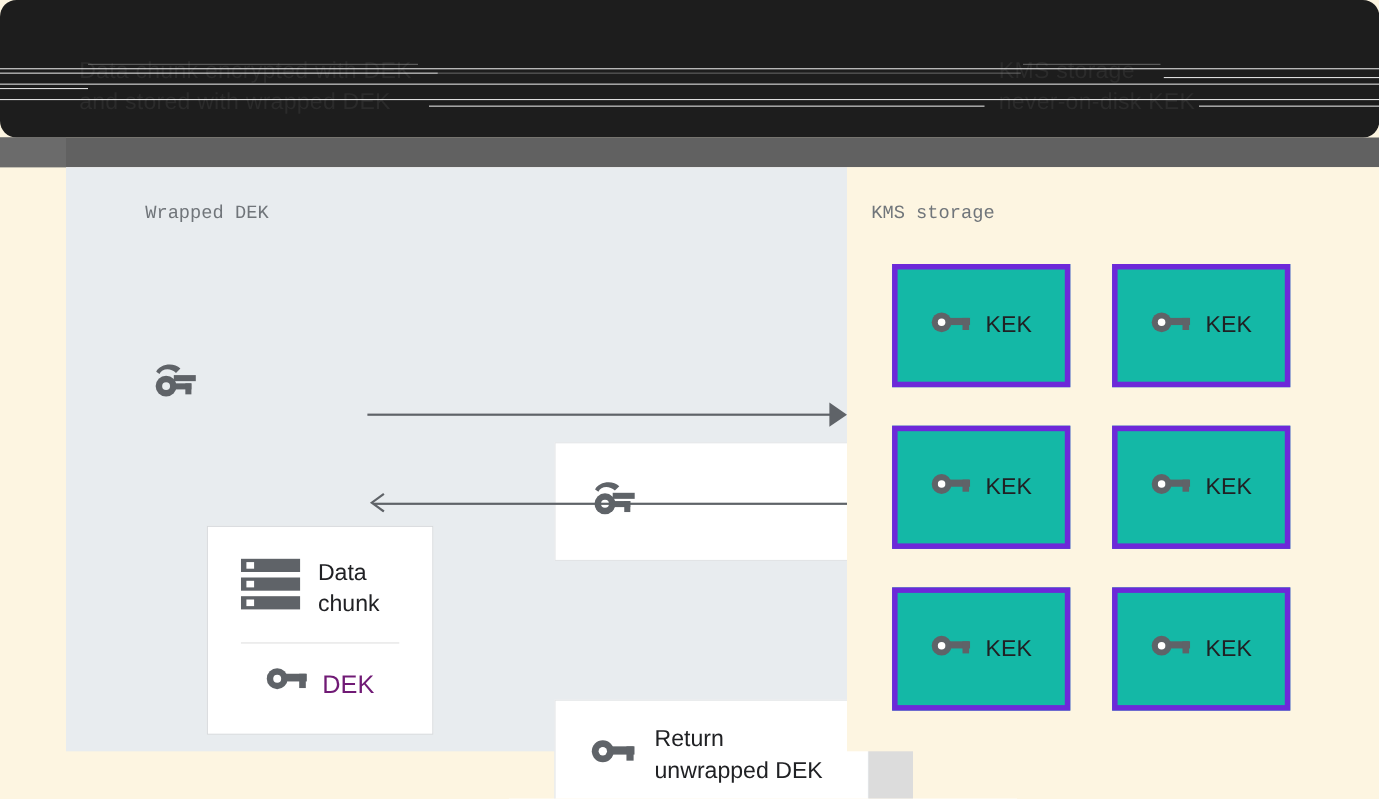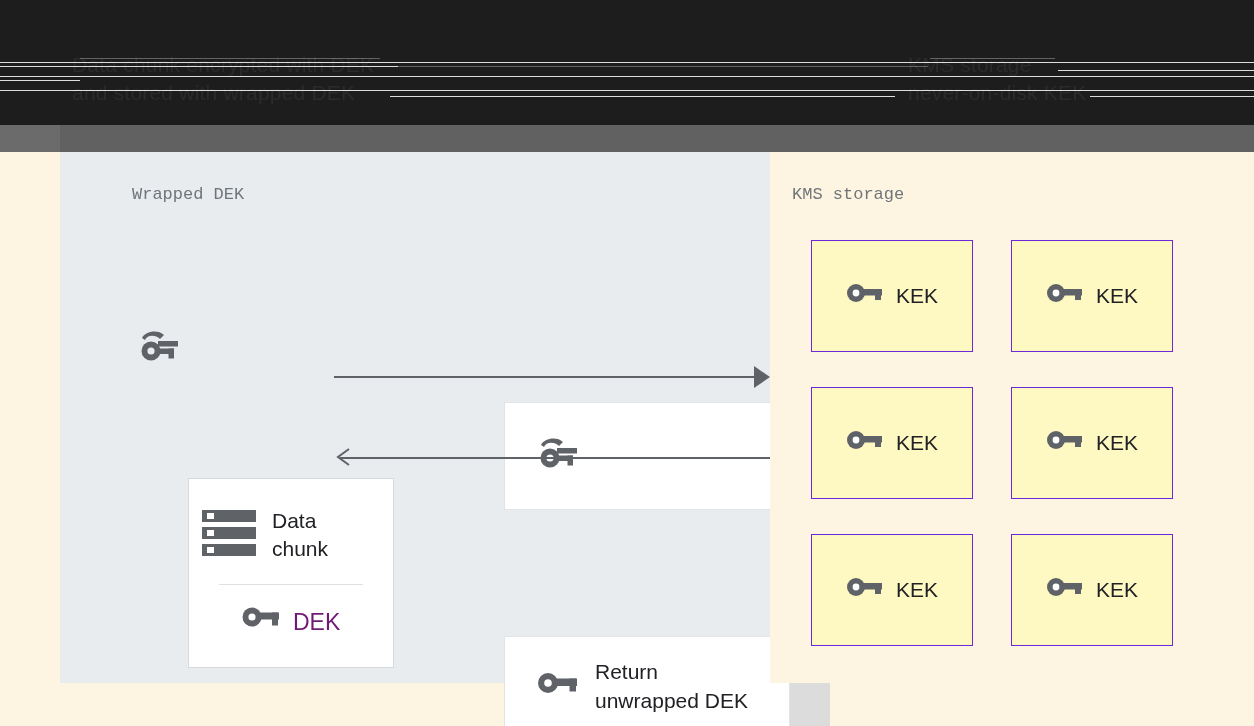--- a/index.html
+++ b/index.html
@@ -17,20 +17,21 @@
     background: #FDF5E1;
   }
 
   
   .topbar-dark {
     position: absolute;
     left: 0; top: 0;
     width: 1254px; height: 125px;
     background: #1d1d1d;
     overflow: hidden;
+    border-radius: 15px;
   }
   .topbar-dark .obscured-text {
     position: absolute;
     color: #2b2b2b;
     font-size: 21px;
     line-height: 26px;
     white-space: nowrap;
     letter-spacing: .2px;
   }
   .obscured-left  { left: 72px;  top: 52px; }
@@ -87,23 +88,23 @@
   
   .card-datachunk {
     position: absolute;
     left: 128px; top: 326px;
     width: 206px; height: 190px;
     background: #ffffff;
     border: 1px solid #d7dadd;
   }
   .dc-top {
     display: flex;
-    align-items: center;
+    align-items: flex-start;
     gap: 16px;
-    padding: 28px 0 0 13px;
+    padding: 28px 0 0 30px;
   }
   .dc-title {
     font-size: 21px;
     line-height: 28px;
     color: #202124;
     max-width: 86px;
   }
   .dc-divider {
     height: 1px;
     background: #e0e0e0;
@@ -172,22 +173,22 @@
   .kek-grid {
     position: absolute;
     left: 811px; top: 240px;
     display: grid;
     grid-template-columns: 162px 162px;
     grid-template-rows: 112px 112px 112px;
     column-gap: 38px;
     row-gap: 35px;
   }
   .kek-box {
-    background: #fef9c3;
-    border: 1px solid #6d28d9;
+    background: #14b8a6;
+    border: 5px solid #6d28d9;
     display: flex;
     align-items: center;
     justify-content: center;
     gap: 14px;
   }
   .kek-label {
     font-size: 21px;
     color: #202124;
   }
 </style>

